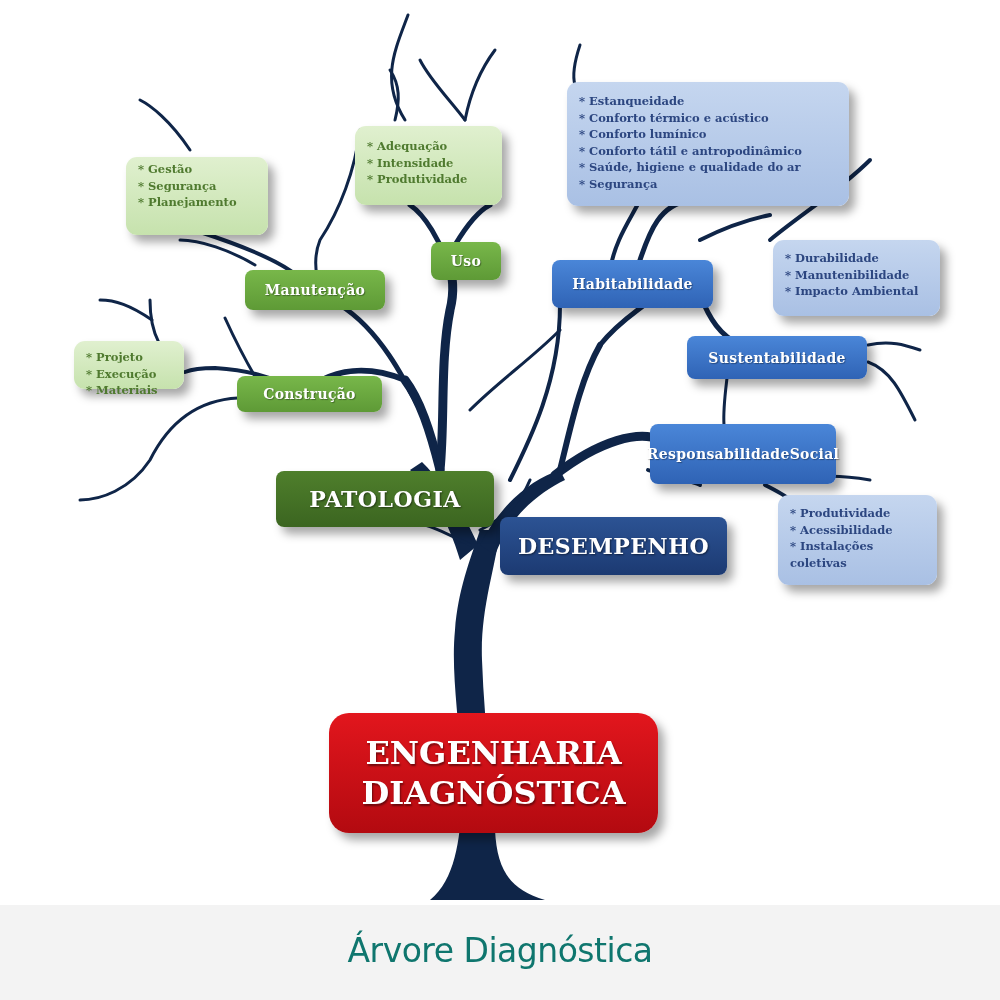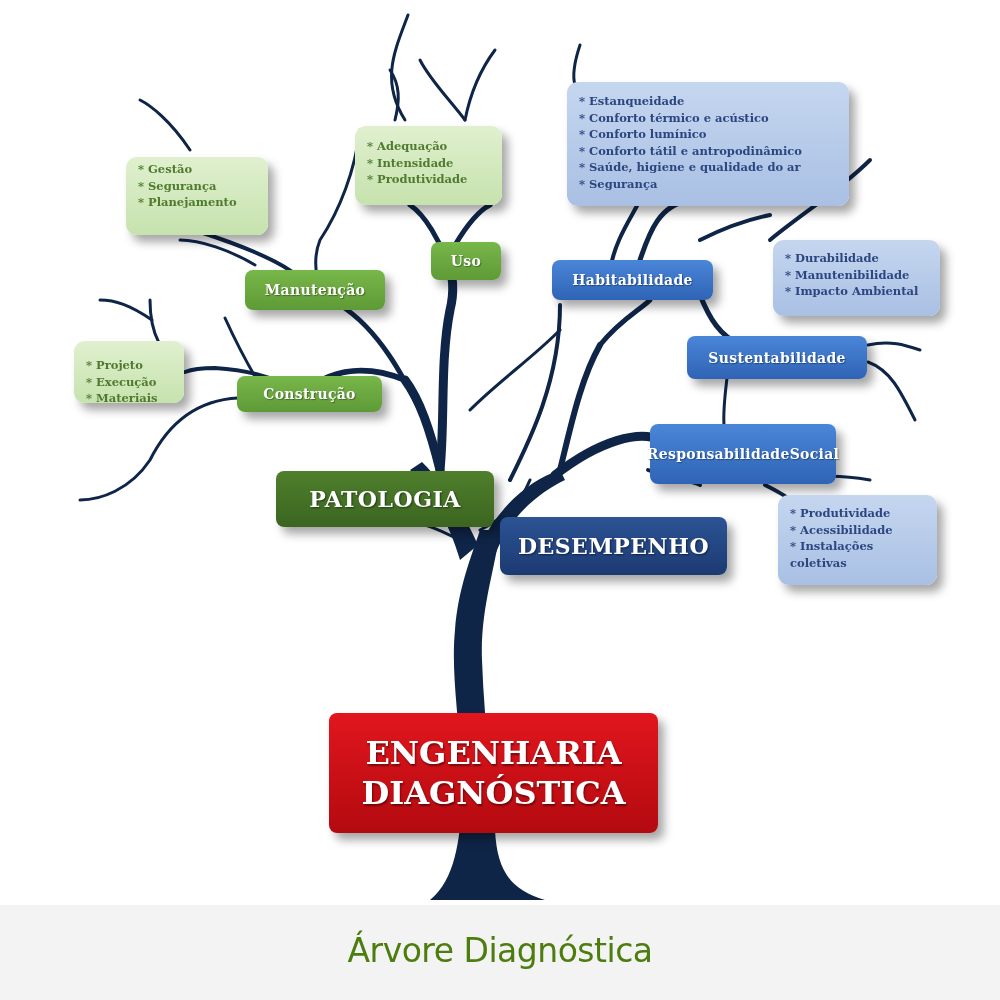--- a/index.html
+++ b/index.html
@@ -31,42 +31,42 @@
     font-size: 14px; letter-spacing: 0.3px; line-height: 20px;
     text-shadow: 1px 1px 1px rgba(0,0,0,0.35);
   }
   .navy {
     background: linear-gradient(#2c5394, #1c3a72);
     font-size: 22px; letter-spacing: 0.5px;
     text-shadow: 1px 1px 2px rgba(0,0,0,0.5);
   }
   .red {
     background: linear-gradient(#e2161d, #b30a10);
-    font-size: 32px; line-height: 40px; border-radius: 8px;
+    font-size: 32px; line-height: 40px; border-radius: 20px;
     text-shadow: 1px 2px 2px rgba(0,0,0,0.45);
     flex-direction: column;
   }
   .list {
     position: absolute; box-sizing: border-box; border-radius: 11px;
     box-shadow: 6px 7px 10px rgba(0,0,0,0.35);
     font-weight: bold; font-size: 11.5px; line-height: 16.5px;
     padding: 10px 10px 10px 12px;
   }
   .list.lgreen { background: linear-gradient(#e0f0cf, #c6e2ad); color: #4f7a2f; }
   .list.lblue  { background: linear-gradient(#c5d6ef, #a9c0e4); color: #2c4680; }
   .list .item { display: block; white-space: nowrap; }
   .list .item.wrap { white-space: normal; }
   .caption-bar {
     position: absolute; left: 0; top: 905px; width: 1000px; height: 95px;
     background: #f3f3f3;
     display: flex; align-items: center; justify-content: center;
   }
   .caption {
     font-family: "DejaVu Sans", "Liberation Sans", sans-serif;
-    font-size: 33px; color: #4d7c0f; letter-spacing: -0.5px;
+    font-size: 33px; color: #0f766e; letter-spacing: -0.5px;
     margin-top: -4px;
   }
 </style>
 </head>
 <body>
 
 <div class="canvas">
   <svg class="tree" viewBox="0 0 1000 905">
     <g fill="none" stroke="#0f2548" stroke-linecap="round">
 
@@ -148,37 +148,37 @@
   <div class="box green" style="left:237px; top:376px; width:145px; height:36px;">
     <span>Construção</span>
   </div>
   <div class="box green" style="left:245px; top:270px; width:140px; height:40px;justify-content:center;">
     <span>Manutenção</span>
   </div>
   <div class="box green" style="left:414px; top:242px; width:70px; height:38px;margin-left:17px;">
     <span>Uso</span>
   </div>
 
-  <div class="list lgreen" style="left:74px; top:341px; width:110px; height:62px; padding-top:16px;">
+  <div class="list lgreen" style="left:74px; top:341px; width:110px; height:48px; padding-top:8px;">
     <span class="item">* Projeto</span>
     <span class="item">* Execução</span>
     <span class="item">* Materiais</span>
   </div>
   <div class="list lgreen" style="left:126px; top:157px; width:142px; height:78px; padding-top:4px;">
     <span class="item">* Gestão</span>
     <span class="item">* Segurança</span>
     <span class="item">* Planejamento</span>
   </div>
   <div class="list lgreen" style="left:355px; top:126px; width:147px; height:79px; padding-top:12px;">
     <span class="item">* Adequação</span>
     <span class="item">* Intensidade</span>
     <span class="item">* Produtividade</span>
   </div>
 
-  <div class="box blue" style="left:552px; top:260px; width:161px; height:40px;text-align:center;">
+  <div class="box blue" style="left:552px; top:260px; width:161px; height:48px;text-align:center;">
     <span>Habitabilidade</span>
   </div>
   <div class="box blue" style="left:687px; top:336px; width:180px; height:43px;">
     <span>Sustentabilidade</span>
   </div>
   <div class="box blue" style="left:650px; top:424px; width:186px; height:60px; ">
     <span>Responsabilidade</span>
     <span>Social</span>
   </div>
 

